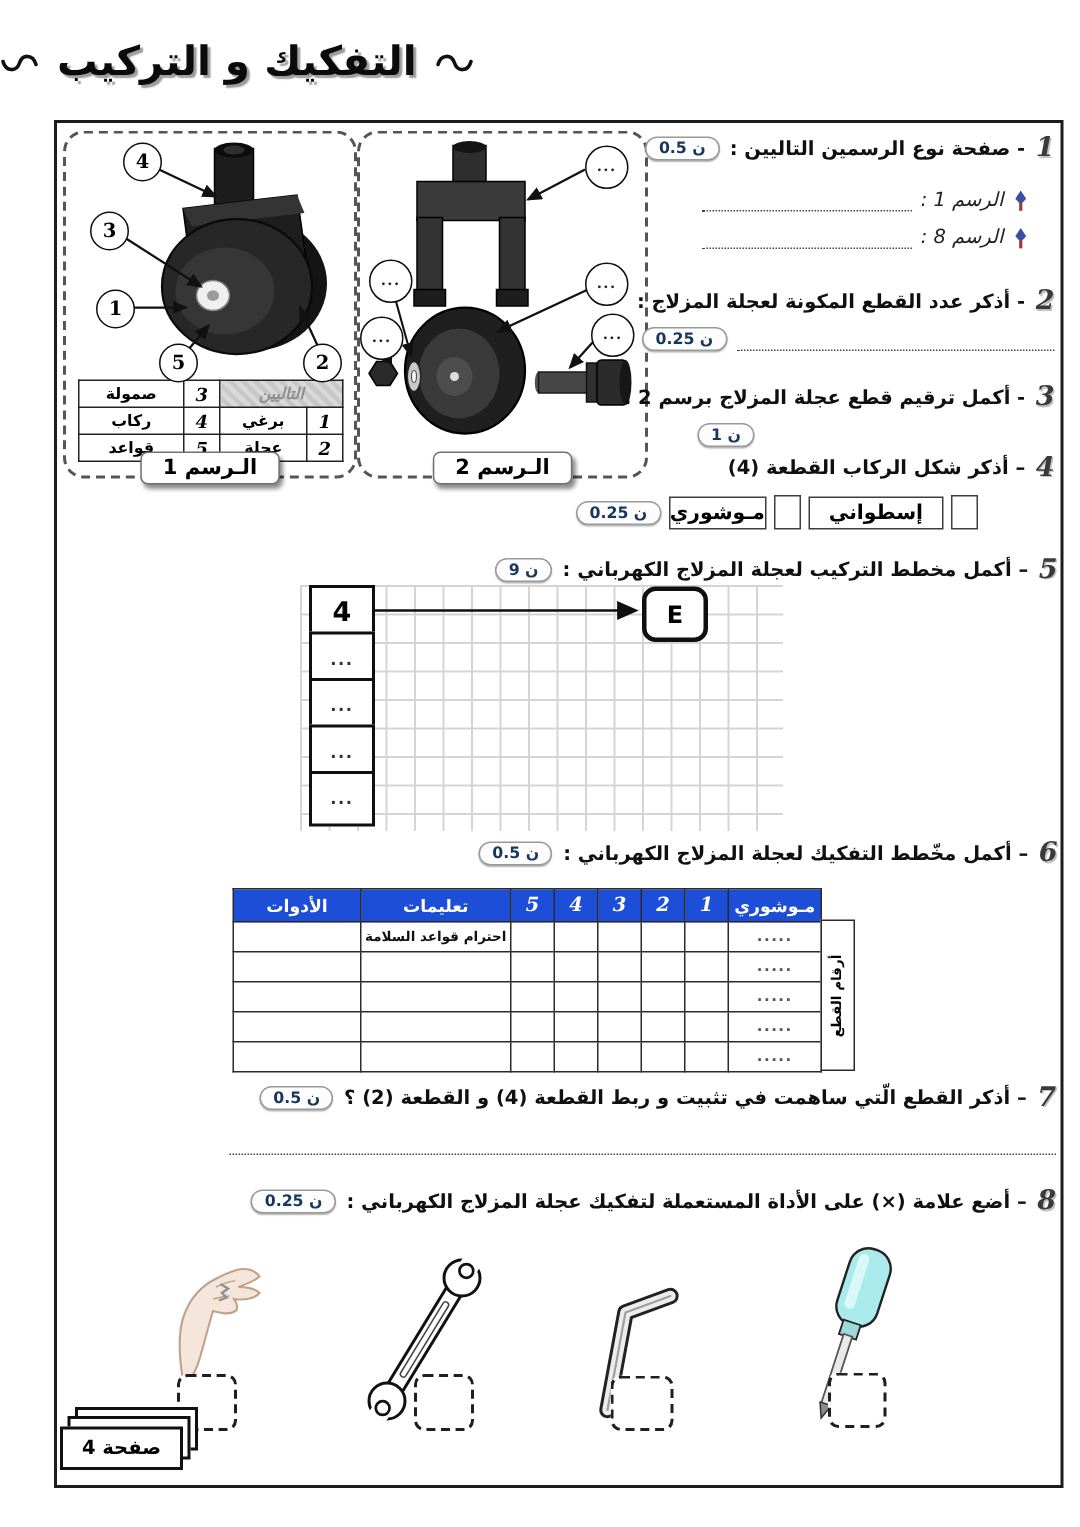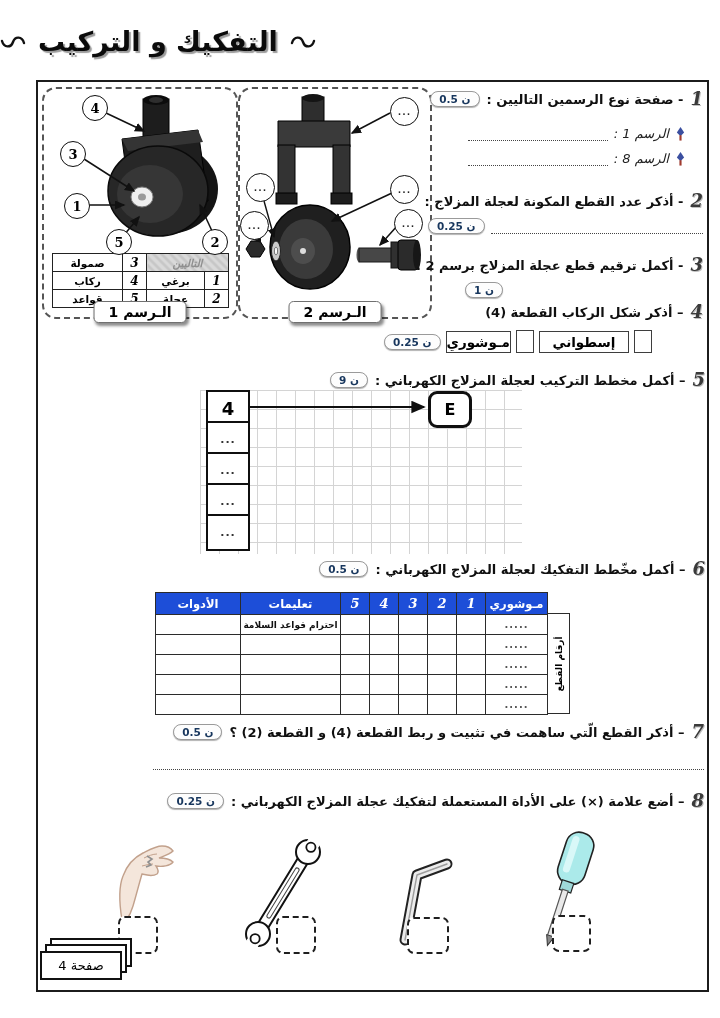--- a/index.html
+++ b/index.html
@@ -68,21 +68,21 @@
 
   
   .tool{position:absolute;}
   .tool-chk{position:absolute;border:2.5px dashed #1f1f1f;border-radius:7px;background:#fff;}
 
   
   .pages{position:absolute;left:38px;top:934px;width:96px;height:54px;}
   .sheet{position:absolute;width:78px;height:25px;background:#fff;border:2px solid #111;}
   .sheet.s1{left:12px;top:4px;}
   .sheet.s2{left:7px;top:10px;}
-  .sheet.s3{left:2px;top:17px;display:flex;align-items:center;justify-content:center;direction:rtl;font-weight:normal;font-size:13px;text-align:right;}
+  .sheet.s3{left:2px;top:17px;display:flex;align-items:center;justify-content:center;direction:rtl;font-weight:bold;font-size:13px;text-align:right;}
 </style>
 </head>
 <body>
 
 <div class="page">
 
   <div class="frame"></div>
 
   <div class="title-row">
     <svg class="orn" viewBox="0 0 26 18">

